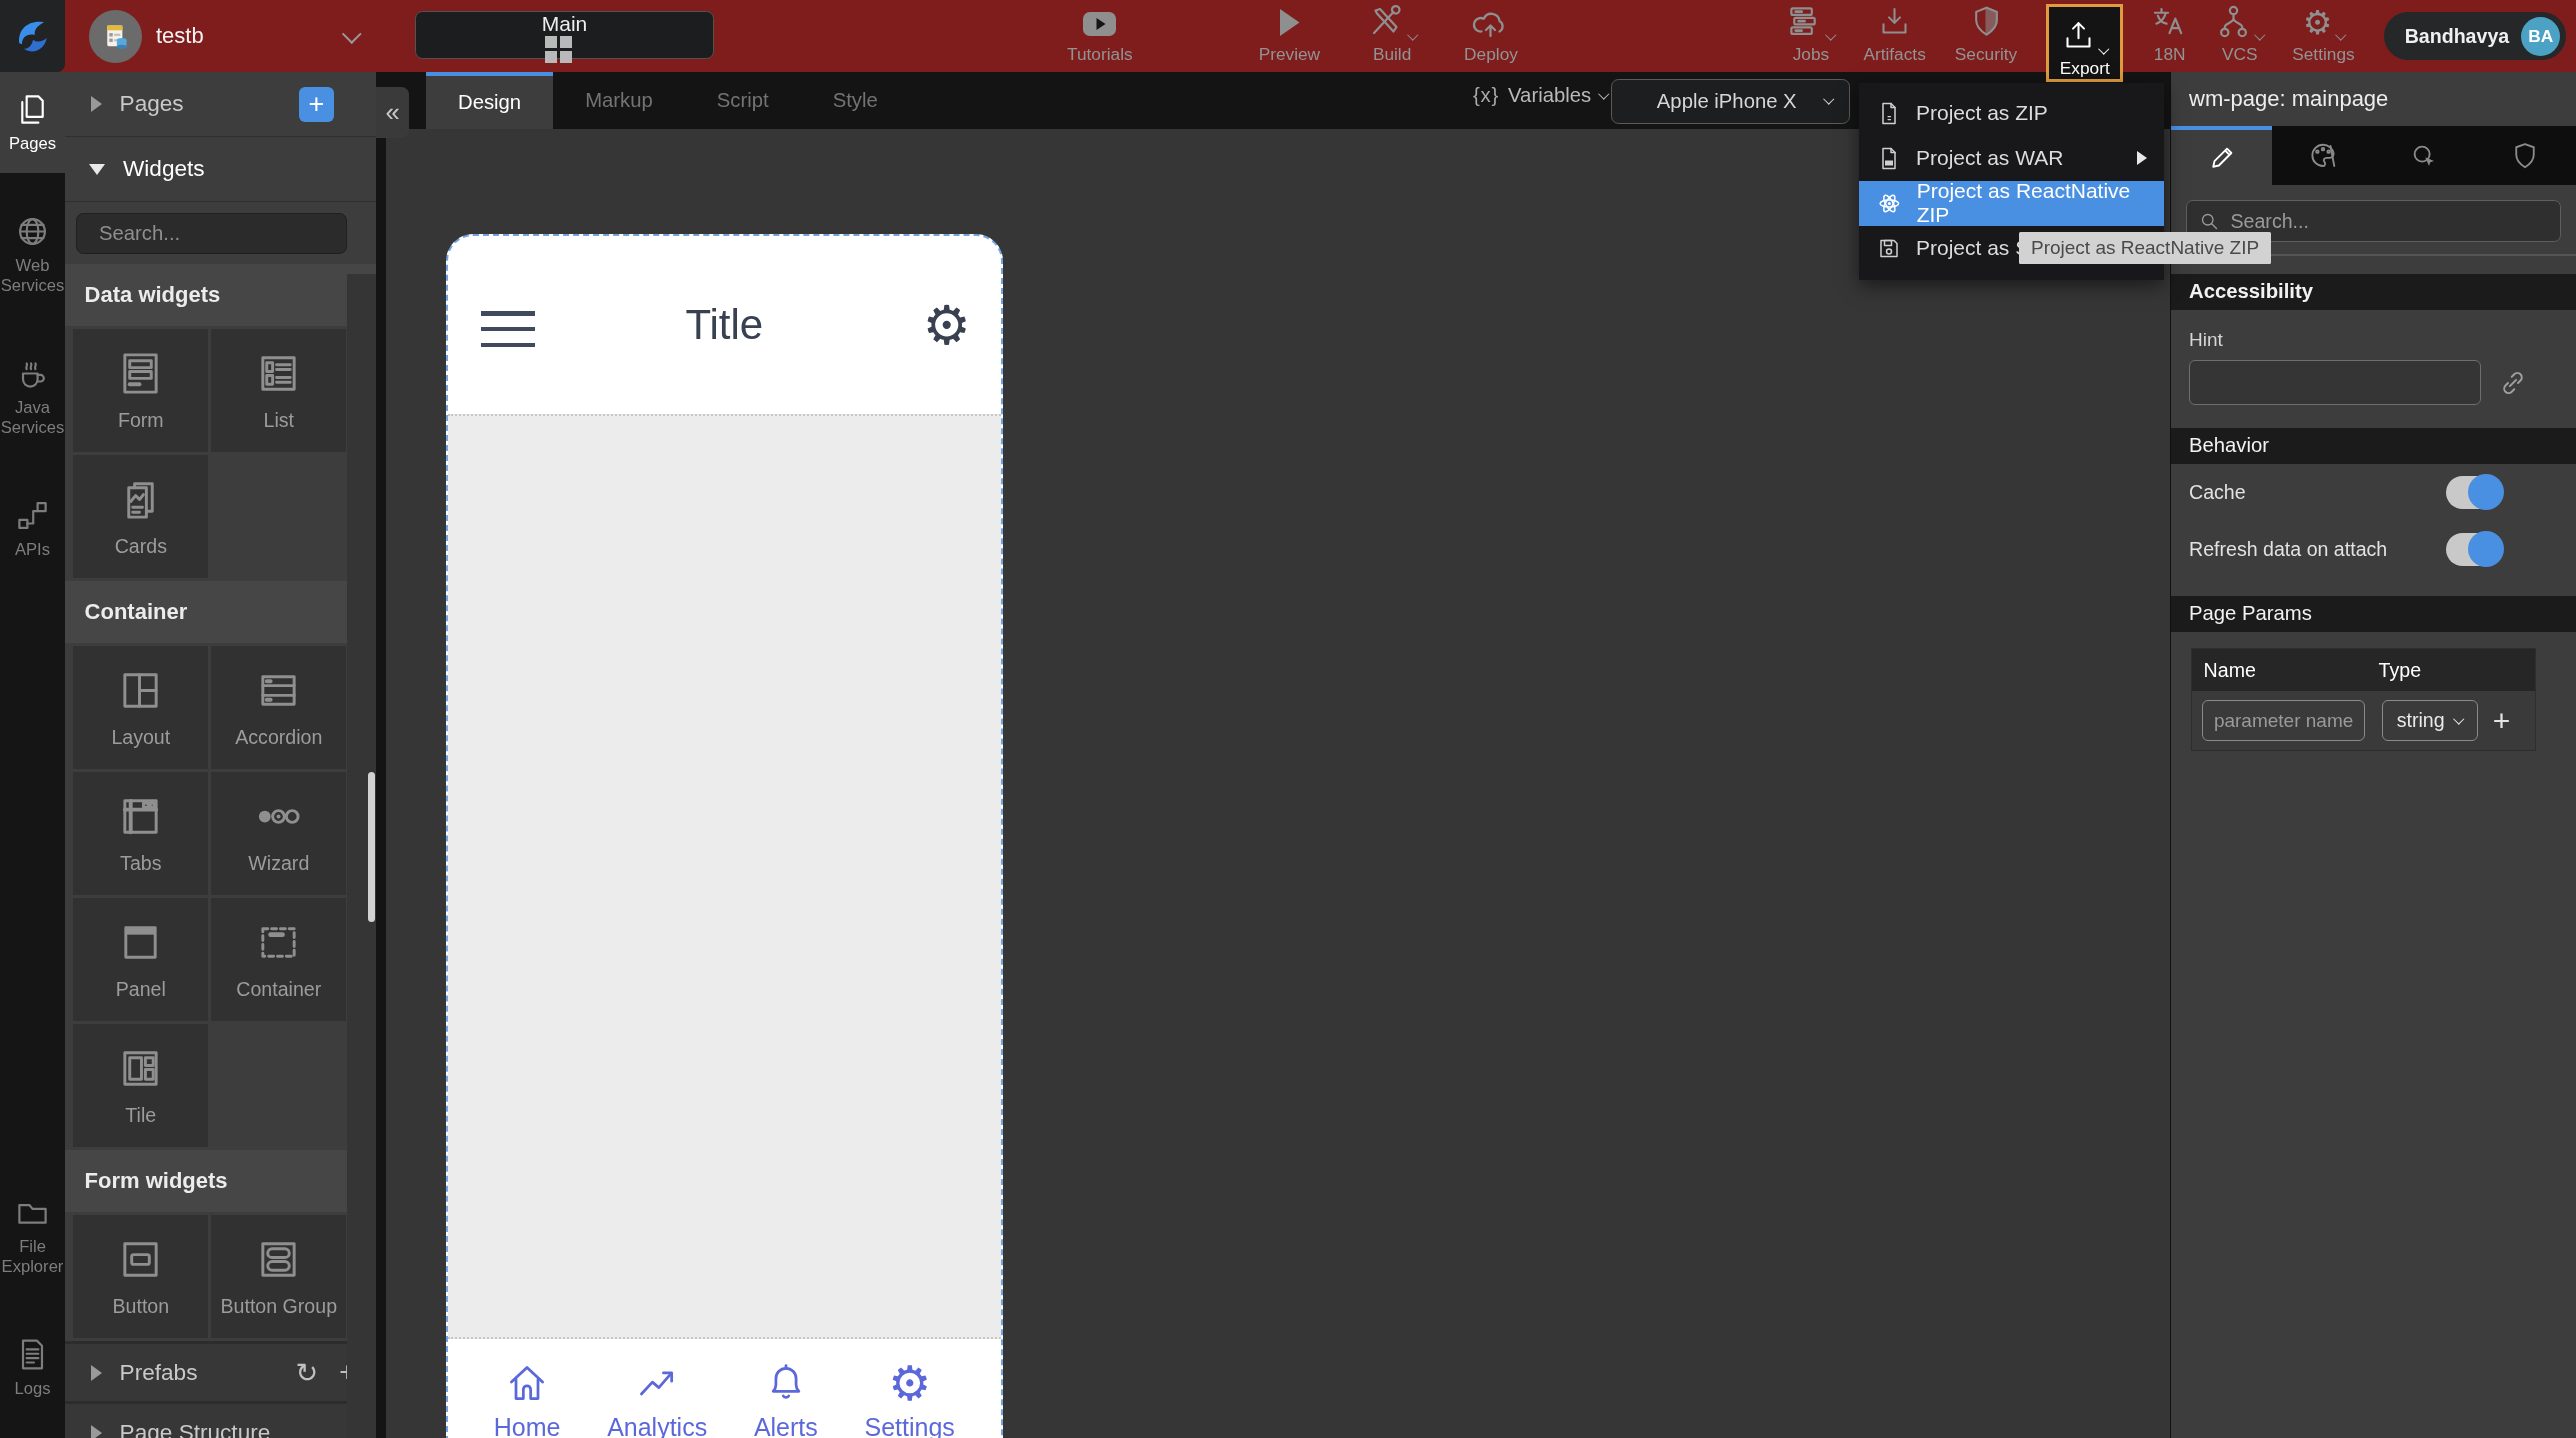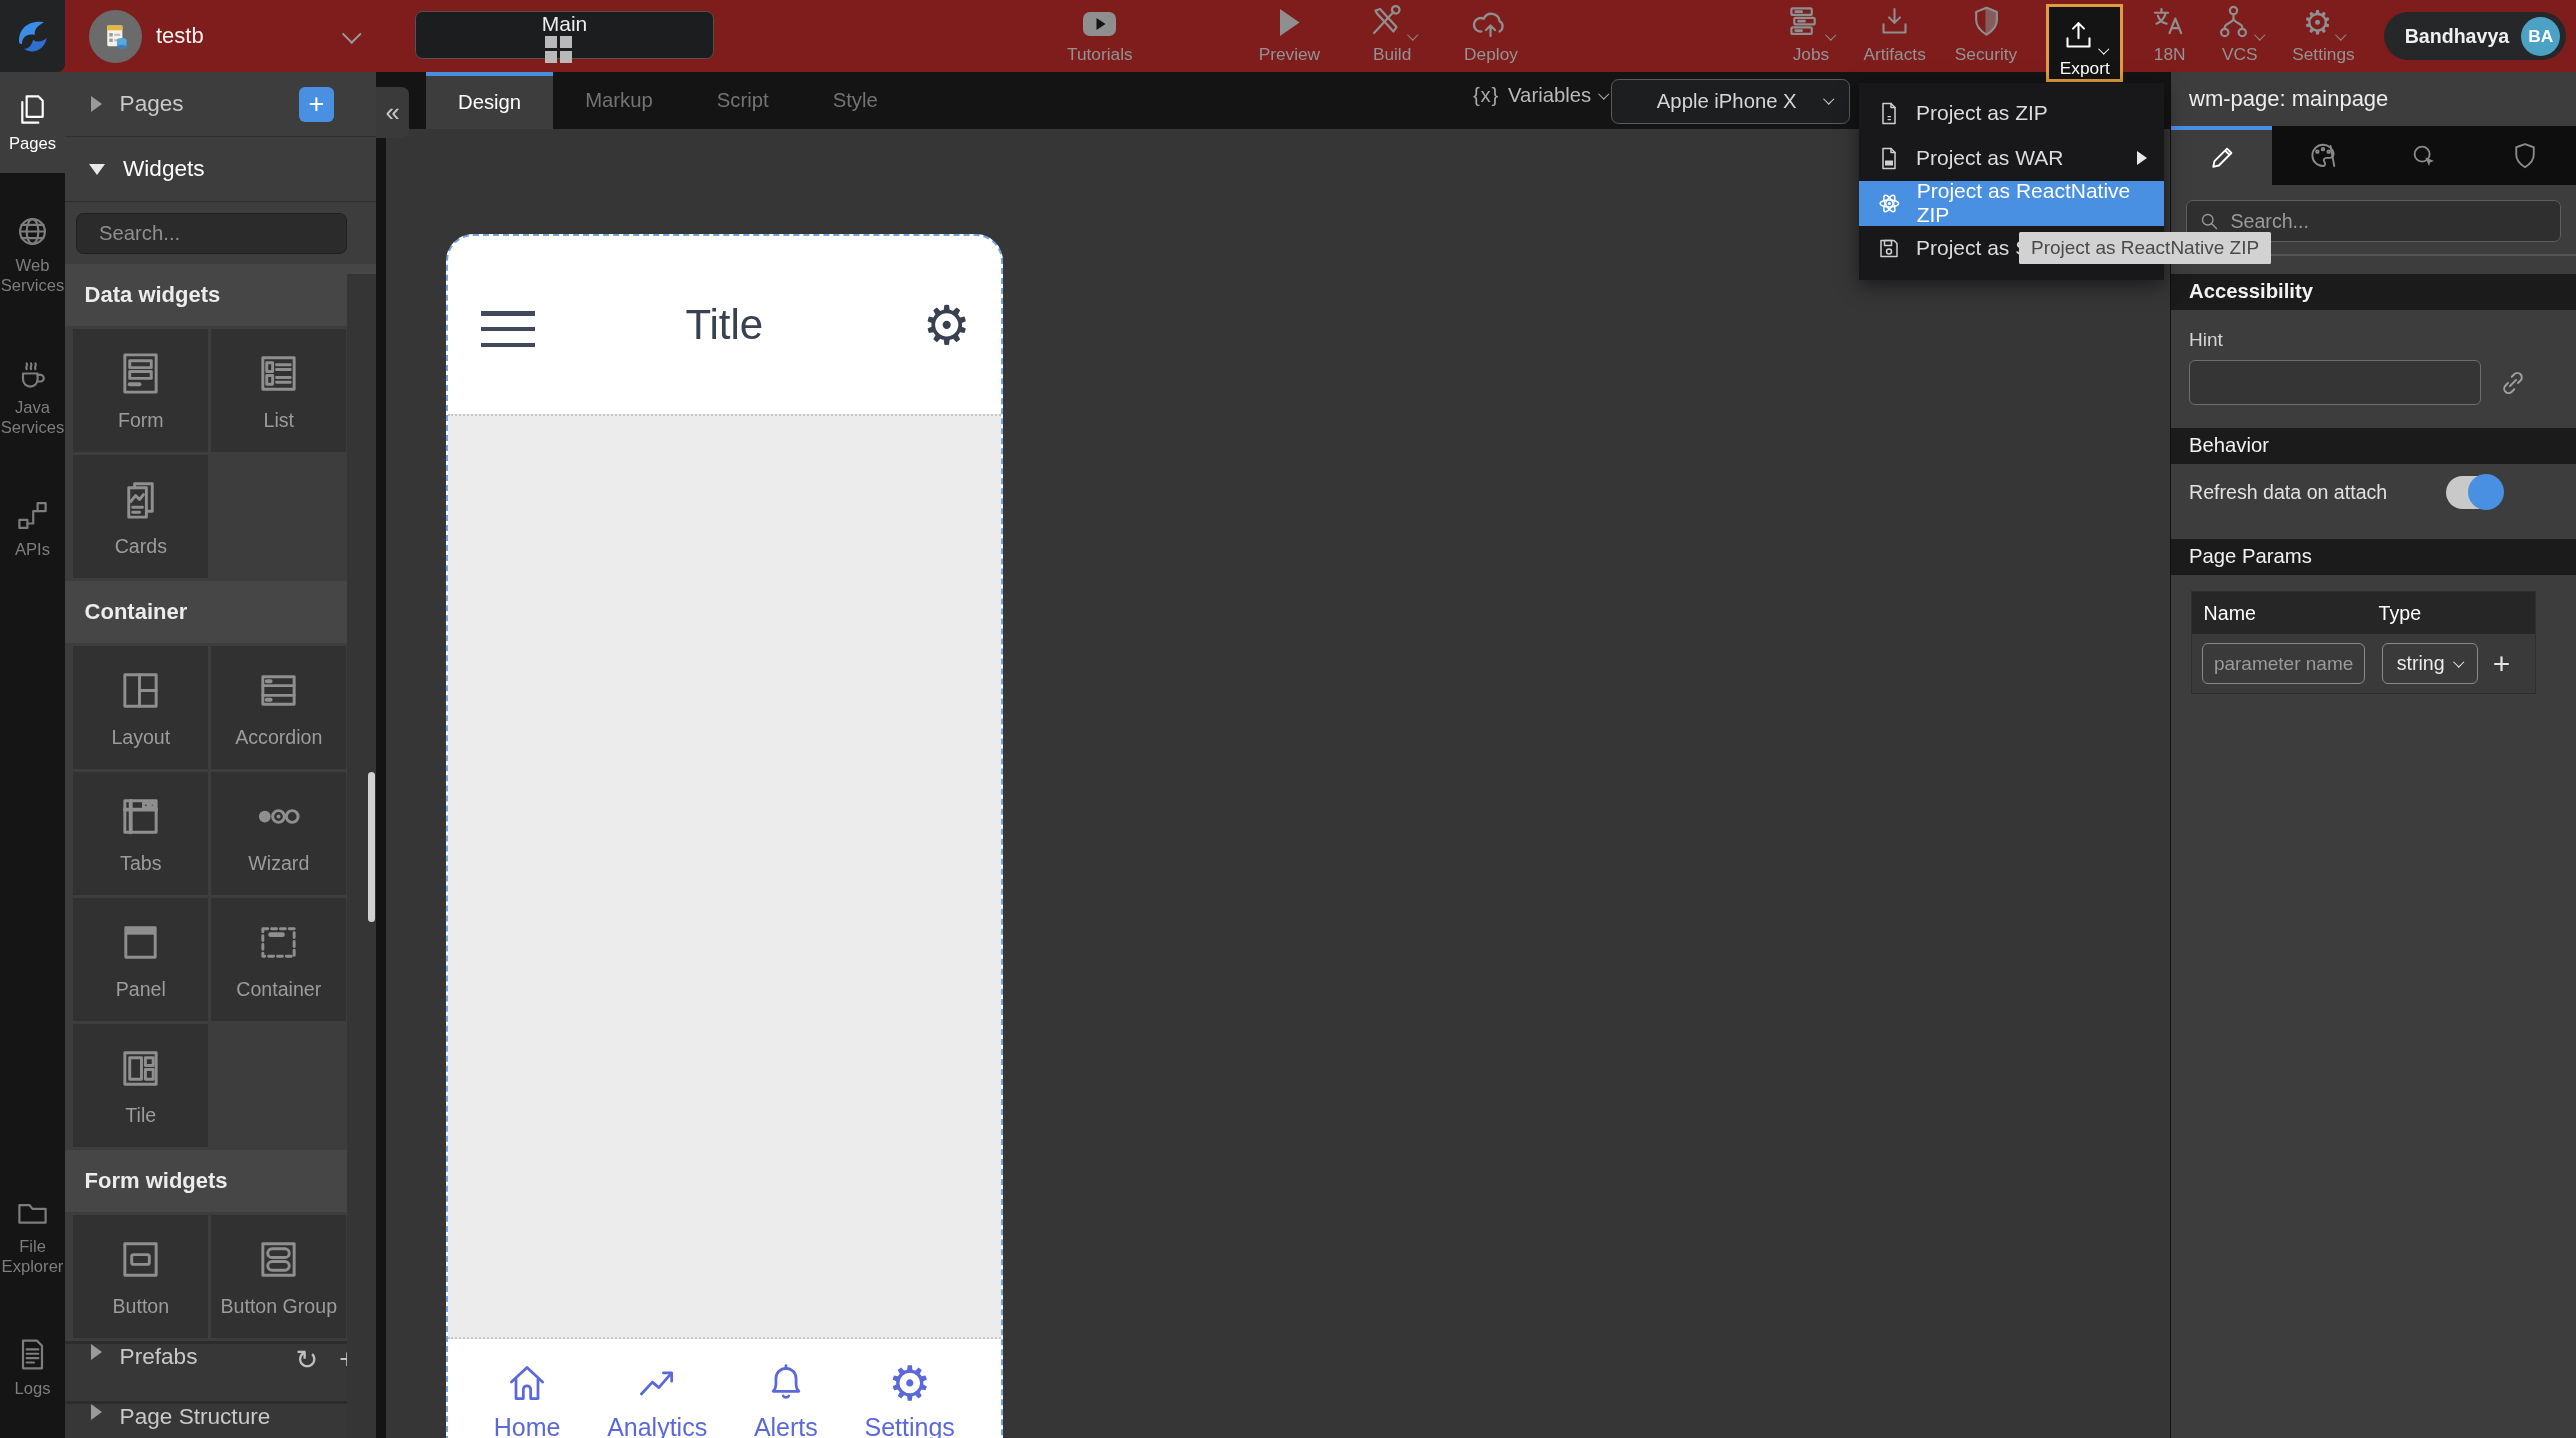--- a/index.html
+++ b/index.html
@@ -71,21 +71,21 @@
                display:flex; align-items:center; padding:0 12px; gap:10.5px; color:#8f8f8f; }
   .searchbox input { flex:1; background:transparent; border:0; outline:none; color:#ddd; font-size:20.3px;
                      font-family:inherit; }
   .searchbox input::placeholder { color:#8f8f8f; }
   .sec-head { height:62px; background:#464646; display:flex; align-items:center; padding-left:19.6px;
               font-size:22px; font-weight:bold; color:#ececec; }
   .tilegrid { display:grid; grid-template-columns:135px 135px; gap:3px; padding:3px 0 3px 8.3px; }
   .tile { height:123px; background:#313131; display:flex; flex-direction:column; align-items:center;
           justify-content:center; gap:12px; color:#8f8f8f; }
   .tile .tlbl { font-size:19.6px; color:#9c9c9c; }
-  .pal-foot { height:60px; background:#373737; border-top:3px solid #2c2c2c; display:flex; }
+  .pal-foot { height:60px; background:#373737; border-top:3px solid #2c2c2c; display:flex; align-items:center; }
   .pal-foot .lbl { font-size:22.6px; color:#c9c9c9; margin-left:18px; flex:1; }
   .pal-foot .fic { color:#c0c0c0; font-size:27px; margin-right:21px; }
   .pal-gutter { position:absolute; right:0; top:202px; bottom:0; width:29px; background:#353535; }
   .pal-thumb { position:absolute; right:1.5px; top:700px; width:6.8px; height:150px; background:#d2d2d2;
                border-radius:3.8px; z-index:6; }
 
   
   .canvas { position:absolute; left:376px; top:72px; width:1794px; height:1366px; background:#141414; }
   .worksurface { position:absolute; left:9.8px; top:57px; right:0; bottom:0; background:#363636; }
   .tabstrip { position:absolute; left:0; top:0; right:0; height:57px; display:flex; align-items:stretch; }
@@ -631,20 +631,26 @@
       <input style="">
       <svg class="ic" width="30" height="30" viewBox="0 0 48 48" style="color:#a0a0a0">
         <path d="M19 29 l10 -10"></path>
           <path d="M16 24 l-4 4 a7 7 0 0 0 10 10 l4 -4"></path>
         <path d="M32 24 l4 -4 a7 7 0 0 0 -10 -10 l-4 4"></path>
         </svg>
     </div>
 
     <div class="ins-bar">Behavior</div>
     <div class="tog-row">
+      <span class="tlabel">Cache</span>
+      <span class="toggle">
+          <span class="knob"></span>
+        </span>
+    </div>
+    <div class="tog-row">
       <span class="tlabel">Refresh data on attach</span>
       <span class="toggle">
           <span class="knob"></span>
         </span>
     </div>
 
     <div class="ins-bar">Page Params</div>
     <div class="pp-table">
       <div class="pp-head">
         <span class="c1">Name</span>

